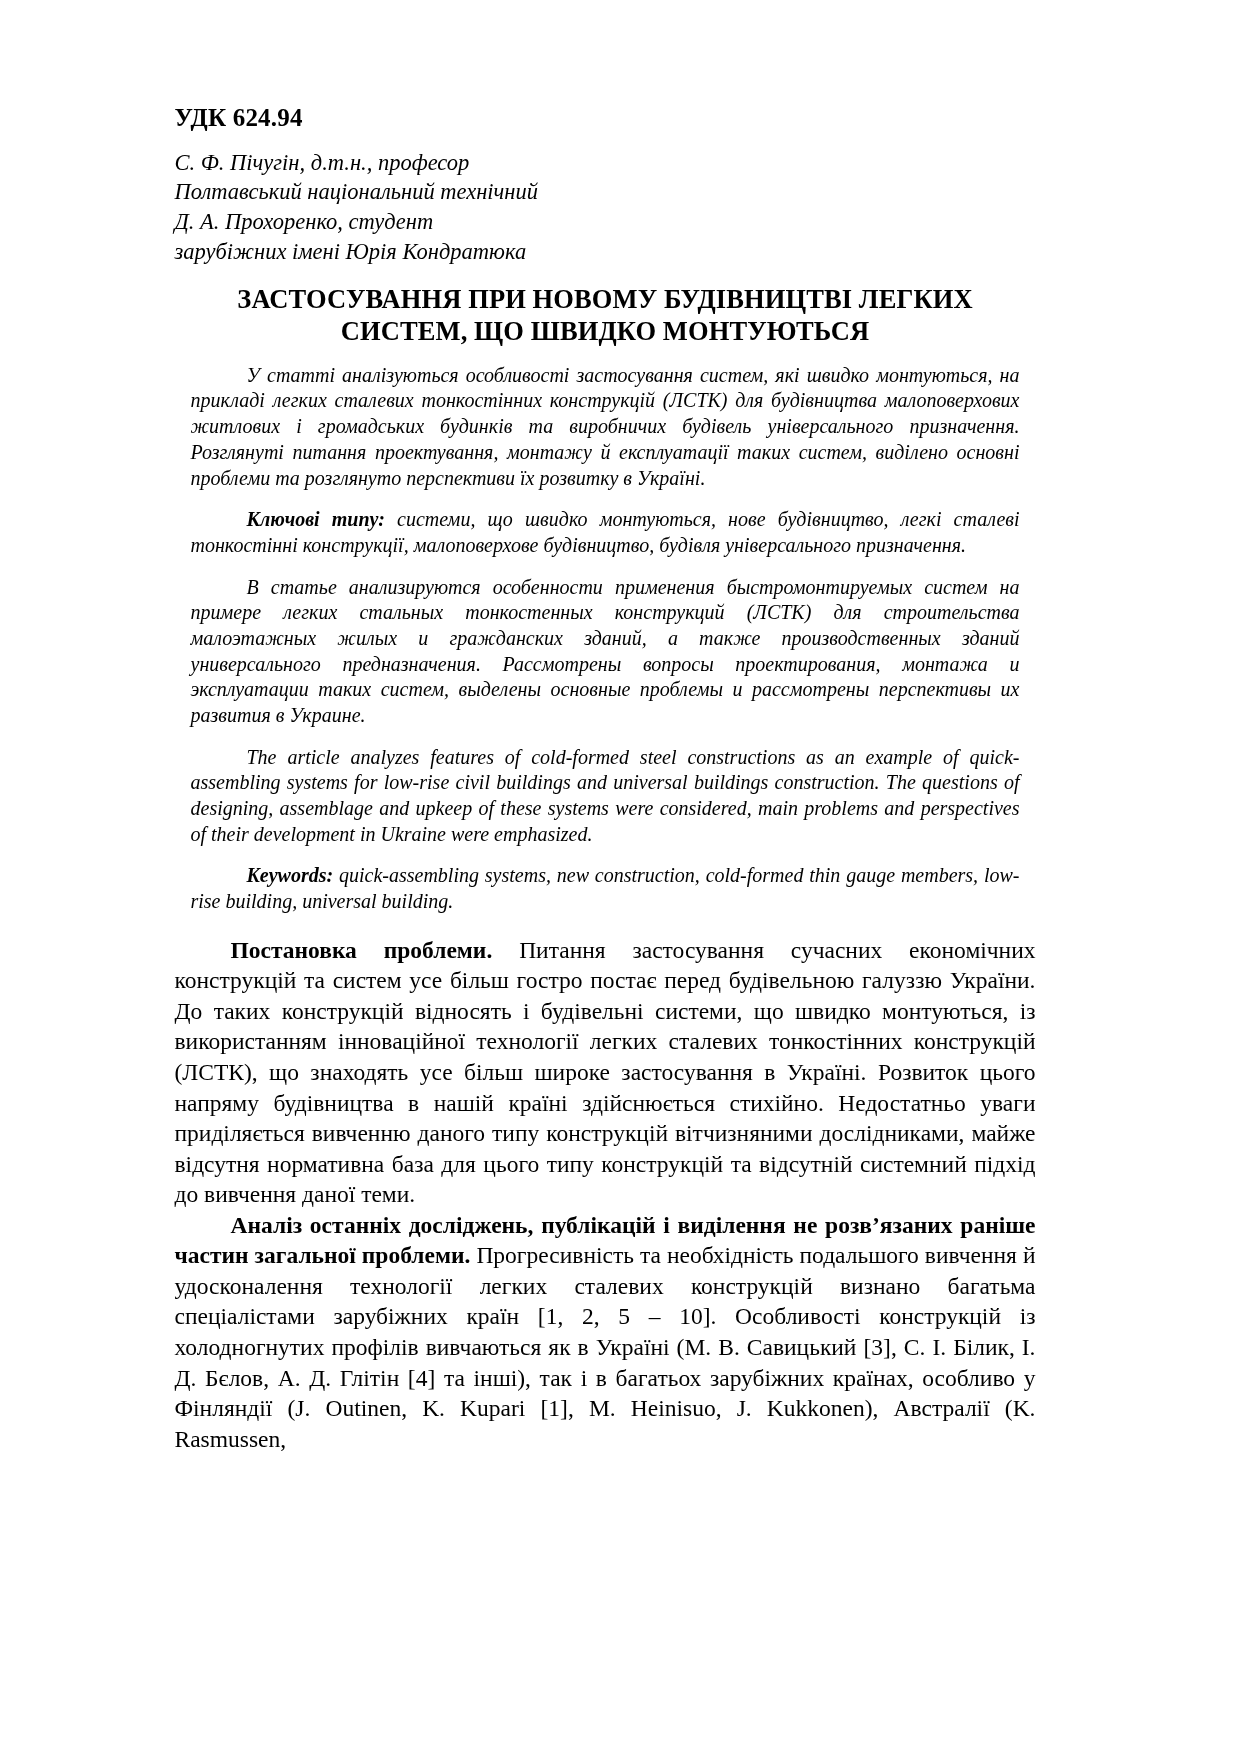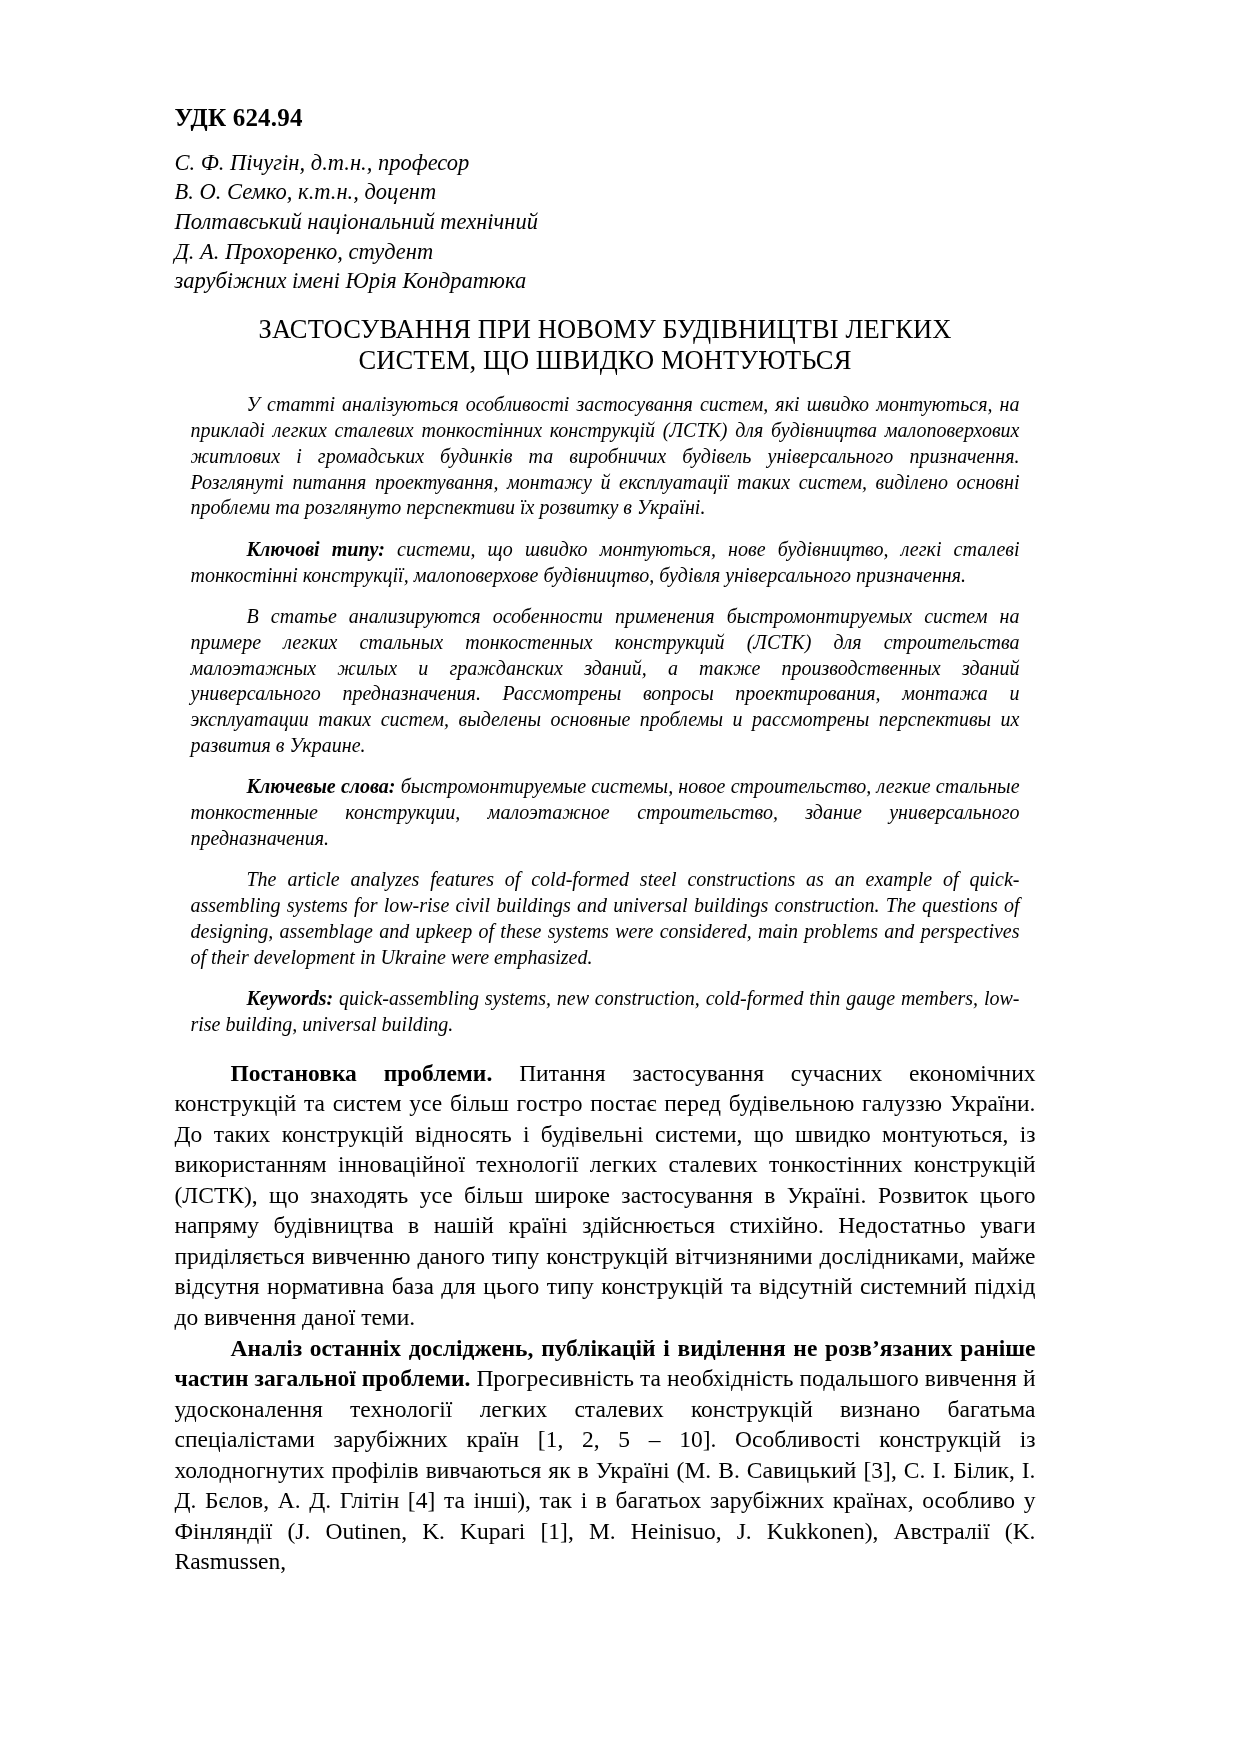--- a/index.html
+++ b/index.html
@@ -35,21 +35,21 @@
     font-style: italic;
     font-size: 22.5px;
     line-height: 1.32;
     margin: 0 0 18px 0;
   }
   .authors div { white-space: nowrap; }
 
   
   .title {
     text-align: center;
-    font-weight: normal;
+    font-weight: bold;
     font-size: 26.5px;
     line-height: 1.18;
     letter-spacing: 0.1px;
     margin: 6px 0 6px 0;
   }
   .title div { white-space: nowrap; }
 
   
   .abstract {
     font-style: italic;
@@ -83,38 +83,36 @@
 </style>
 </head>
 <body>
 
 <div class="page">
 
   <div class="udc">УДК 624.94</div>
 
   <div class="authors">
     <div>С. Ф. Пічугін, д.т.н., професор</div>
-    <div>В. О. Семко, к.т.н., доцент</div>
     <div>Полтавський національний технічний</div>
     <div>Д. А. Прохоренко, студент</div>
     <div>зарубіжних імені Юрія Кондратюка</div>
   </div>
 
   <div class="title">
     <div>ЗАСТОСУВАННЯ ПРИ НОВОМУ БУДІВНИЦТВІ ЛЕГКИХ</div>
     <div>СИСТЕМ, ЩО ШВИДКО МОНТУЮТЬСЯ</div>
   </div>
 
   <p class="abstract">У статті аналізуються особливості застосування систем, які швидко монтуються, на прикладі легких сталевих тонкостінних конструкцій (ЛСТК) для будівництва малоповерхових житлових і громадських будинків та виробничих будівель універсального призначення. Розглянуті питання проектування, монтажу й експлуатації таких систем, виділено основні проблеми та розглянуто перспективи їх розвитку в Україні.</p>
 
   <p class="abstract"><span class="kw-label">Ключові типу:</span><span> системи, що швидко монтуються, нове будівництво, легкі сталеві тонкостінні конструкції, малоповерхове будівництво, будівля універсального призначення.</span></p>
 
   <p class="abstract">В статье анализируются особенности применения быстромонтируемых систем на примере легких стальных тонкостенных конструкций (ЛСТК) для строительства малоэтажных жилых и гражданских зданий, а также производственных зданий универсального предназначения. Рассмотрены вопросы проектирования, монтажа и эксплуатации таких систем, выделены основные проблемы и рассмотрены перспективы их развития в Украине.</p>
 
-  <p class="abstract"><span class="kw-label">Ключевые слова:</span><span> быстромонтируемые системы, новое строительство, легкие стальные тонкостенные конструкции, малоэтажное строительство, здание универсального предназначения.</span></p>
 
   <p class="abstract">The article analyzes features of cold-formed steel constructions as an example of quick-assembling systems for low-rise civil buildings and universal buildings construction. The questions of designing, assemblage and upkeep of these systems were considered, main problems and perspectives of their development in Ukraine were emphasized.</p>
 
   <p class="abstract"><span class="kw-label">Keywords:</span><span> quick-assembling systems, new construction, cold-formed thin gauge members, low-rise building, universal building.</span></p>
 
   <p class="body-para first"><span class="run-head">Постановка проблеми.</span><span> Питання застосування сучасних економічних конструкцій та систем усе більш гостро постає перед будівельною галуззю України. До таких конструкцій відносять і будівельні системи, що швидко монтуються, із використанням інноваційної технології легких сталевих тонкостінних конструкцій (ЛСТК), що знаходять усе більш широке застосування в Україні. Розвиток цього напряму будівництва в нашій країні здійснюється стихійно. Недостатньо уваги приділяється вивченню даного типу конструкцій вітчизняними дослідниками, майже відсутня нормативна база для цього типу конструкцій та відсутній системний підхід до вивчення даної теми.</span></p>
 
   <p class="body-para"><span class="run-head">Аналіз останніх досліджень, публікацій і виділення не розв’язаних раніше частин загальної проблеми.</span><span> Прогресивність та необхідність подальшого вивчення й удосконалення технології легких сталевих конструкцій визнано багатьма спеціалістами зарубіжних країн [1, 2, 5 – 10]. Особливості конструкцій із холодногнутих профілів вивчаються як в Україні (М. В. Савицький [3], С. І. Білик, І. Д. Бєлов, А. Д. Глітін [4] та інші), так і в багатьох зарубіжних країнах, особливо у Фінляндії (J. Outinen, K. Kupari [1], M. Heinisuo, J. Kukkonen), Австралії (K. Rasmussen,</span></p>
 
 </div>

